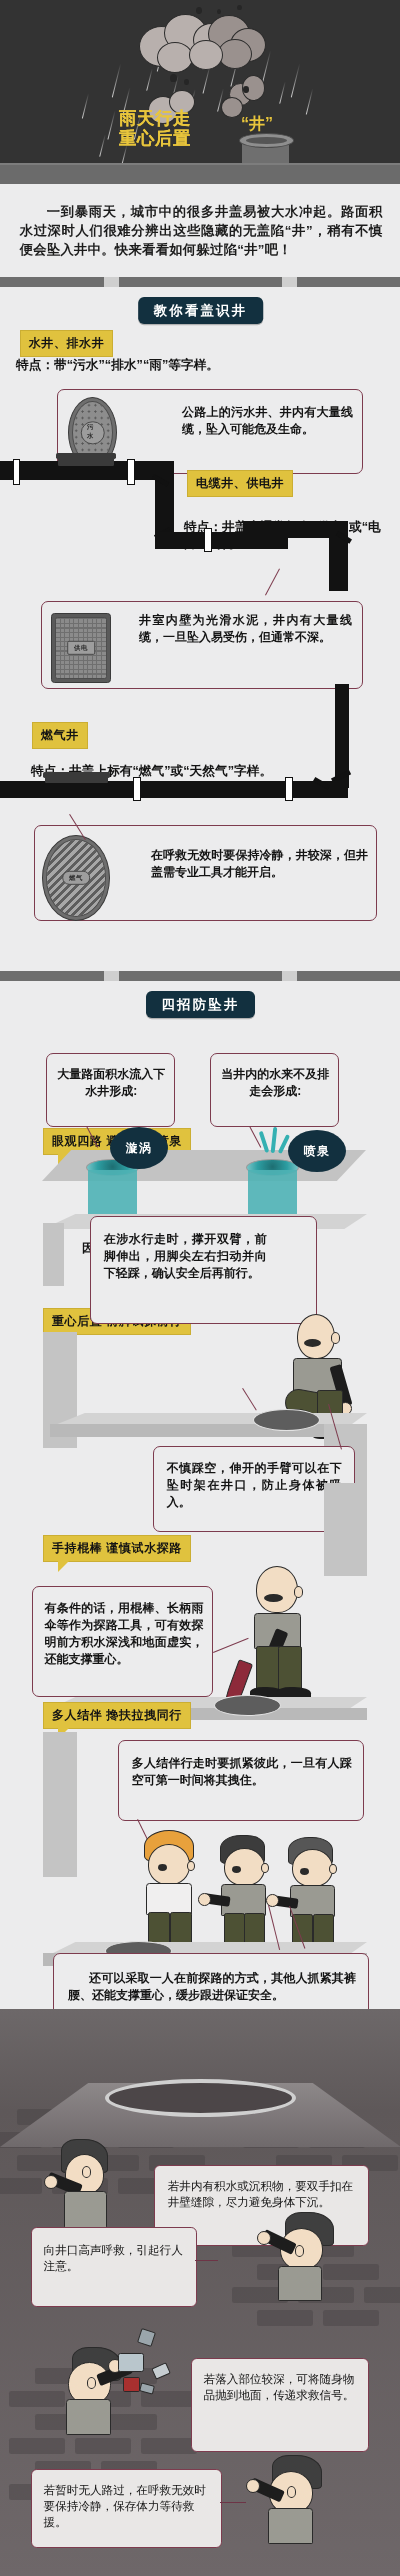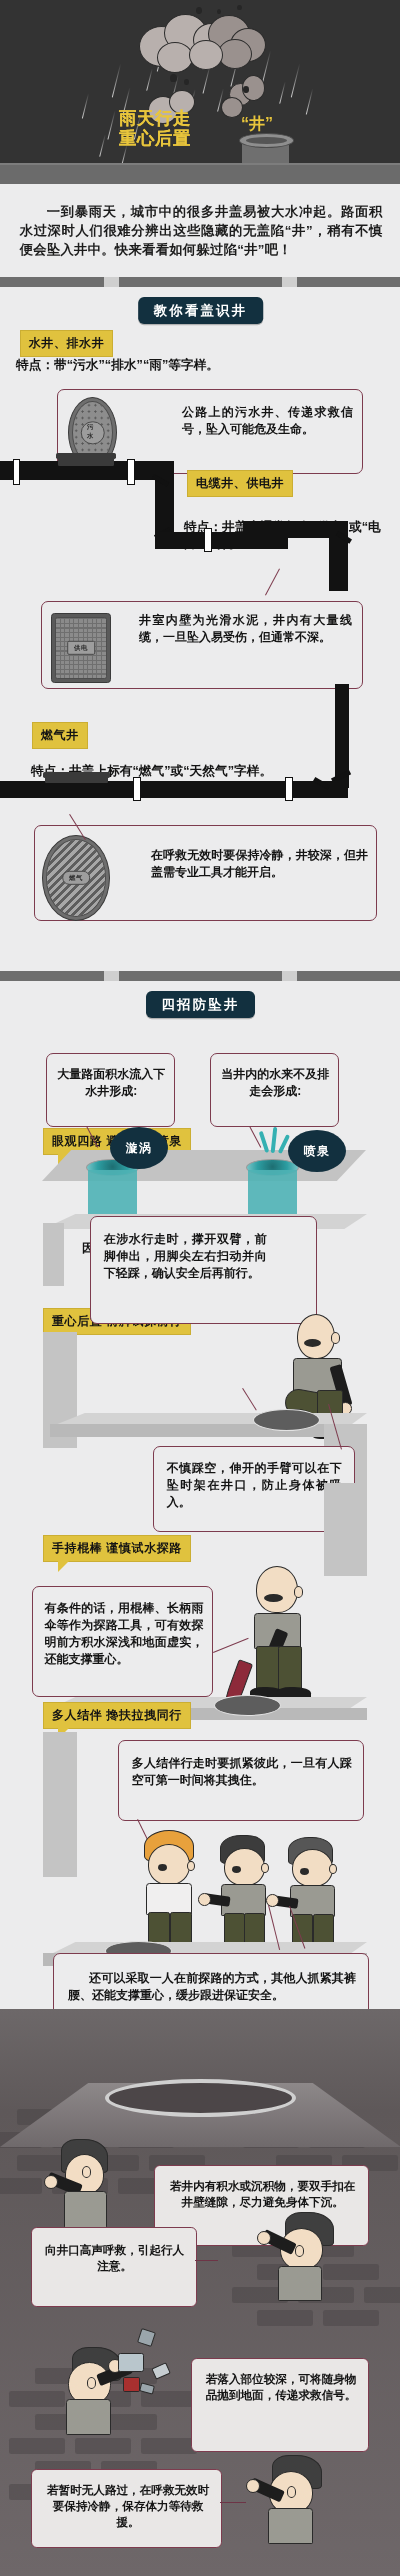--- a/index.html
+++ b/index.html
@@ -217,21 +217,21 @@
   }
   .wellShaftTop{
     position:absolute;
     background:linear-gradient(180deg,#8d8889 0%,#6f696b 100%);
     clip-path:polygon(22% 0%, 78% 0%, 100% 100%, 0% 100%);
   }
   .dbox{
     position:absolute;background:#e9e7e6;border:1.2px solid #7d3b4e;border-radius:5.8px;
   }
   .dbox .txt{
-    position:absolute;font-size:11.6px;font-weight:bold;color:#141414;line-height:16px;text-align:center;
+    position:absolute;font-size:11.6px;font-weight:normal;color:#141414;line-height:16px;
   }
   .small-obj{position:absolute;border:1.2px solid #2a2a2a;}
 </style>
 </head>
 <body>
 
 <div class="page">
 
   <div class="hero">
     <div class="rain">
@@ -297,21 +297,21 @@
     <div class="notch" style="right:104px"></div>
     <div class="pill">教你看盖识井</div>
   </div>
 
   <div class="ytag" style="left:19.7px;top:330px">
     <span>水井、排水井</span>
   </div>
   <div class="feat" style="left:16px;top:357px;width:359px">特点：带“污水”“排水”“雨”等字样。</div>
 
   <div class="cbox" style="left:57px;top:389px;width:306px;height:85px">
-    <div class="txt" style="left:124px;top:14px;width:171px">公路上的污水井、传递求救信号，坠入可能危及生命。</div>
+    <div class="txt" style="left:124px;top:14px;width:171px">公路上的污水井、井内有大量线缆，坠入可能危及生命。</div>
   </div>
   <div class="cover" style="left:68px;top:397px;width:49px;height:71px">
     <div class="rim"></div>
     <div class="face">
         <div class="dots"></div>
       </div>
     <div class="plate">污水</div>
   </div>
   <div class="lead" style="left:88px;top:475px;width:19.7px;transform:rotate(-68deg)"></div>
 

